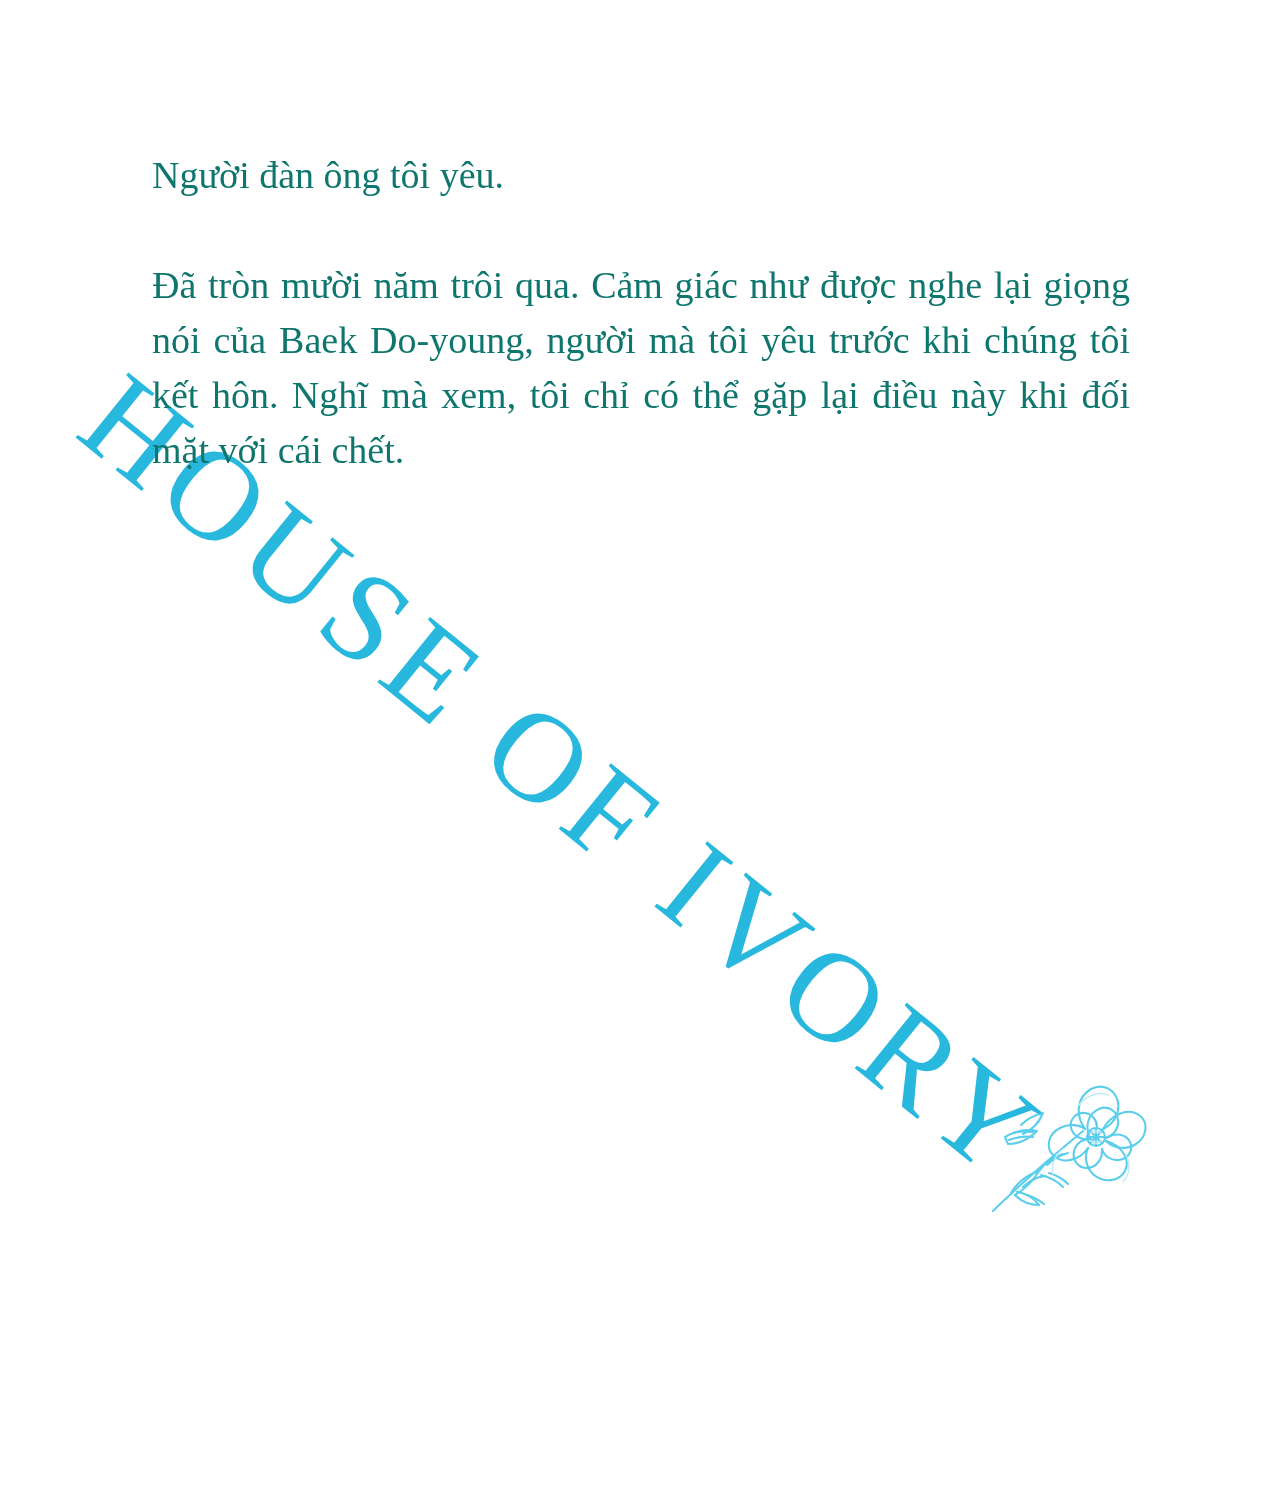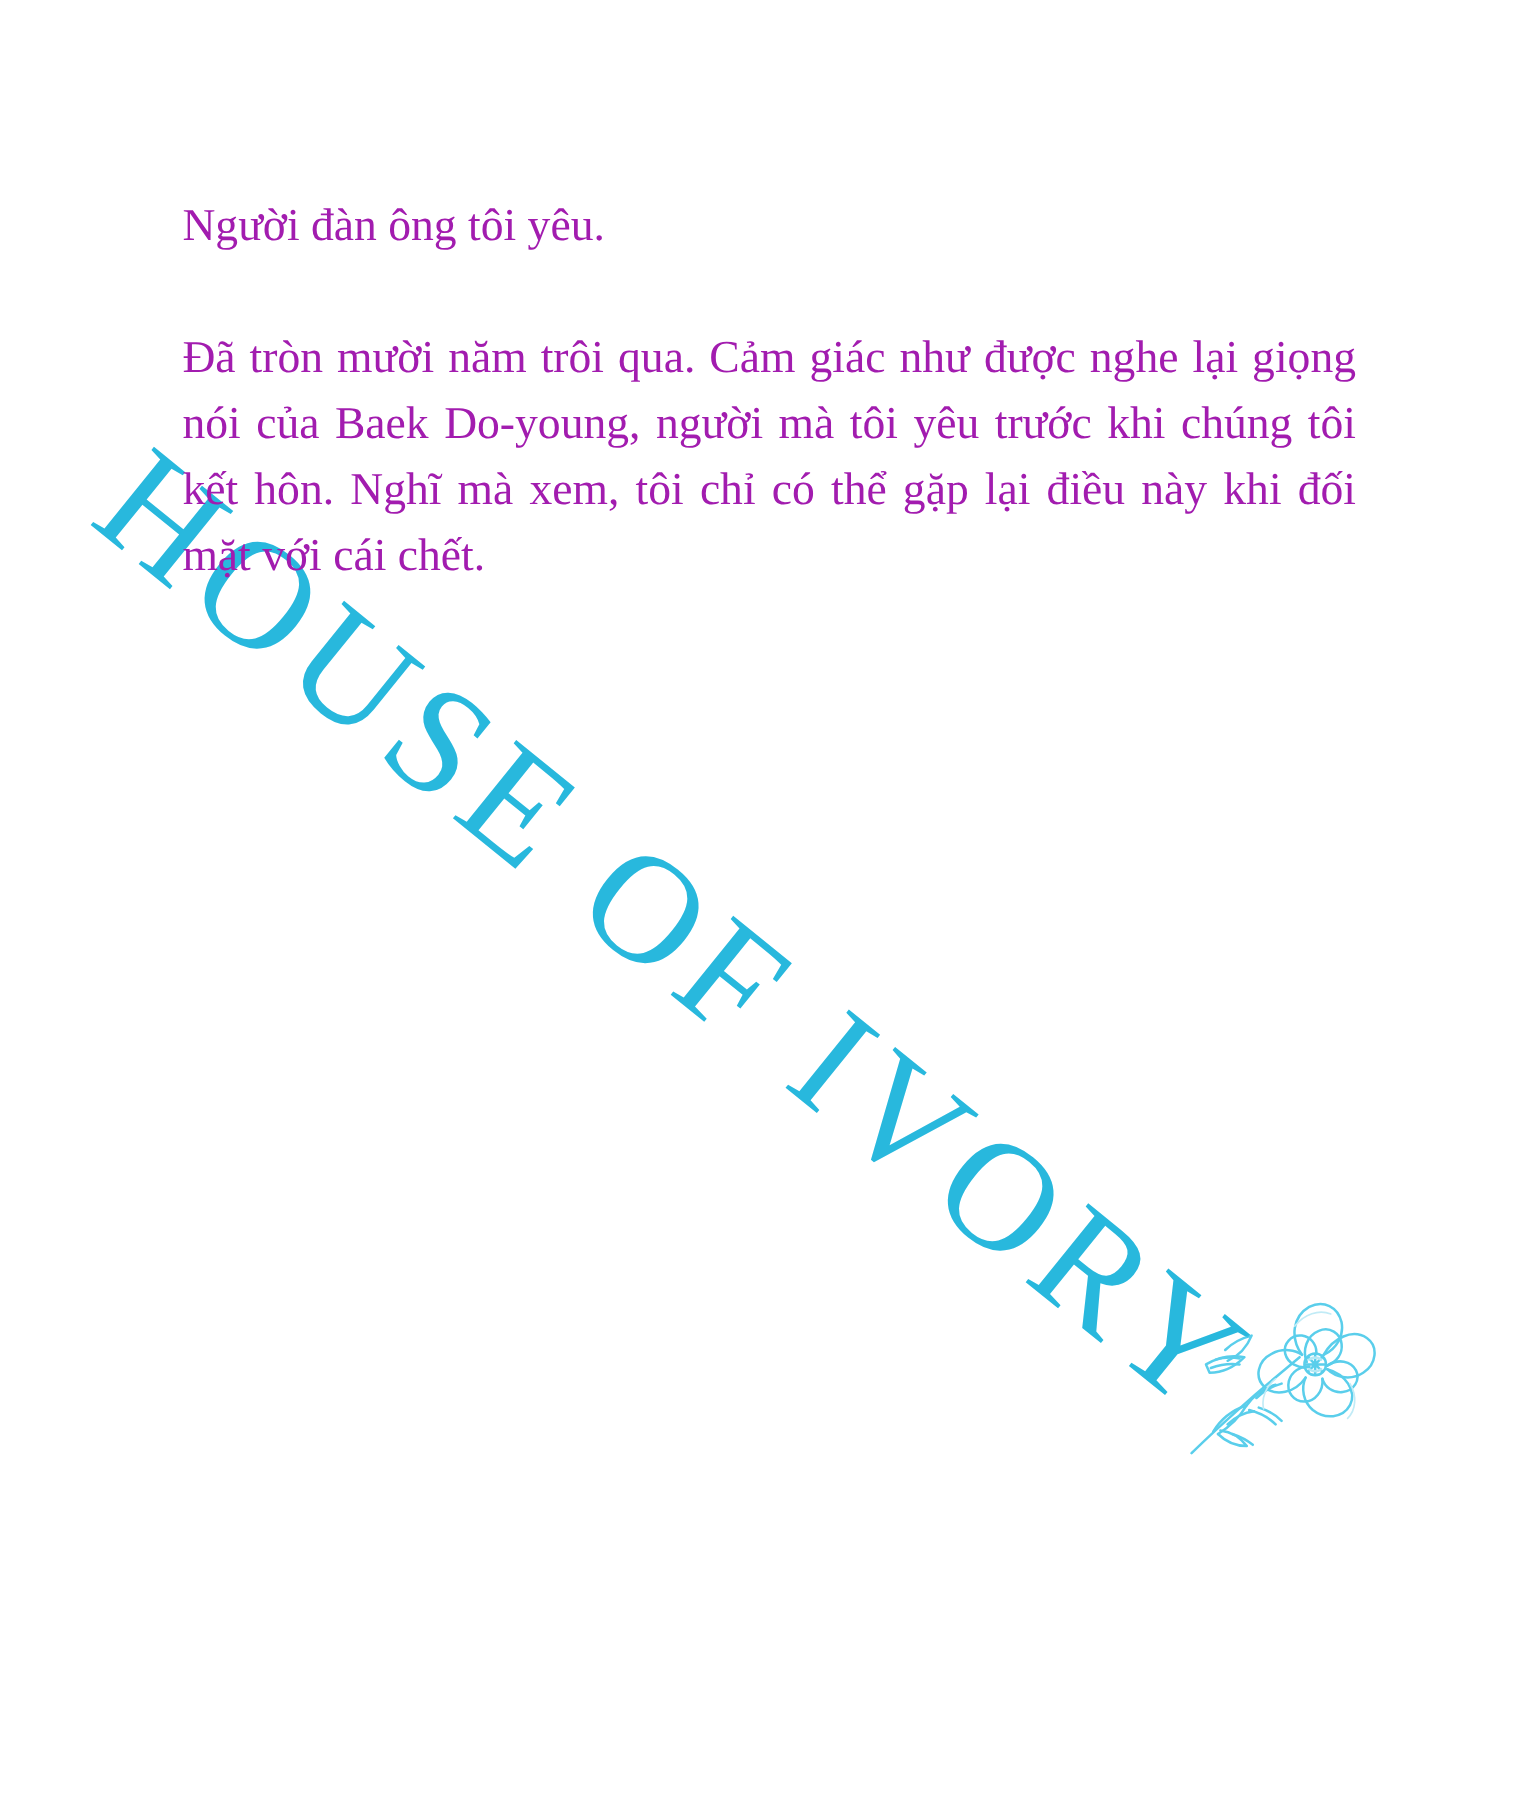--- a/index.html
+++ b/index.html
@@ -54,24 +54,24 @@
   #text-layer {
     position: absolute;
     left: 152px;
     top: 148px;
     width: 978px;
     z-index: 2;
   }
   .para {
     font-size: 38px;
     line-height: 55px;
-    color: #a21caf;
+    color: #0f766e;
     text-align: justify;
     text-justify: inter-word;
-    margin: 13px 0 55px 0;
+    margin: 0 0 55px 0;
     hyphens: none;
   }
   .para.noj {
     text-align: left;
   }
 </style>
 </head>
 <body>
 
 <div id="page">

